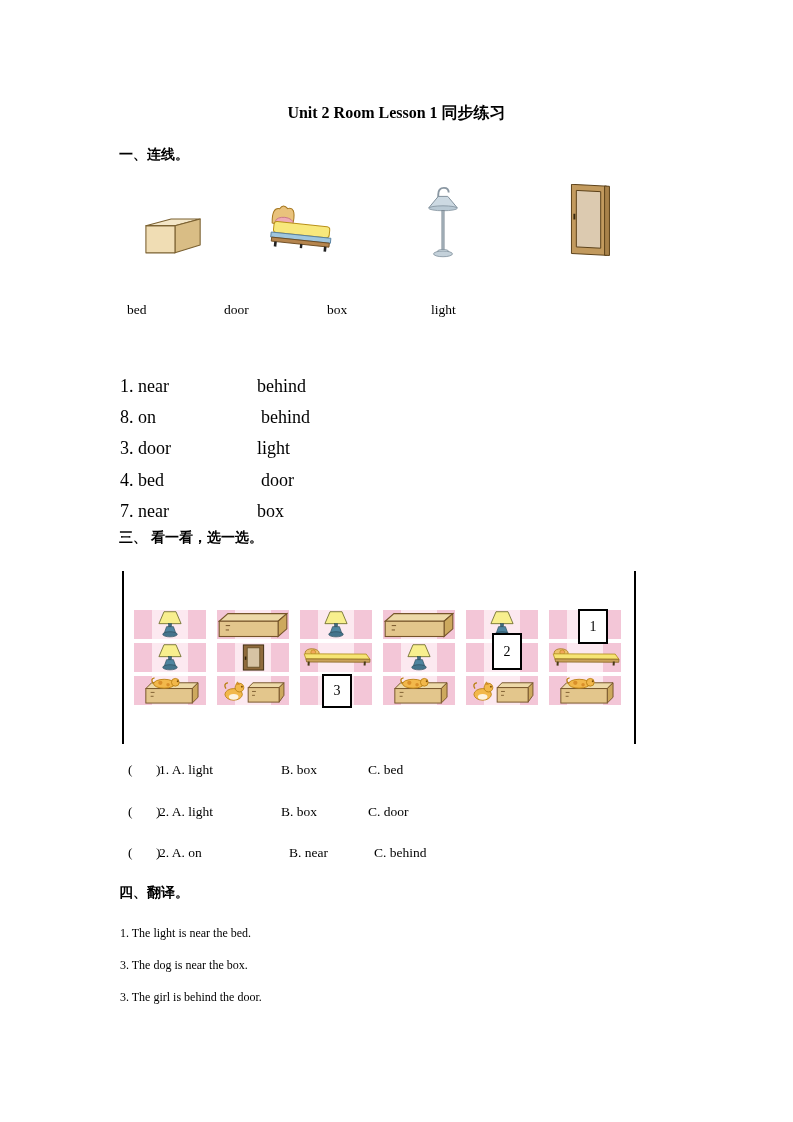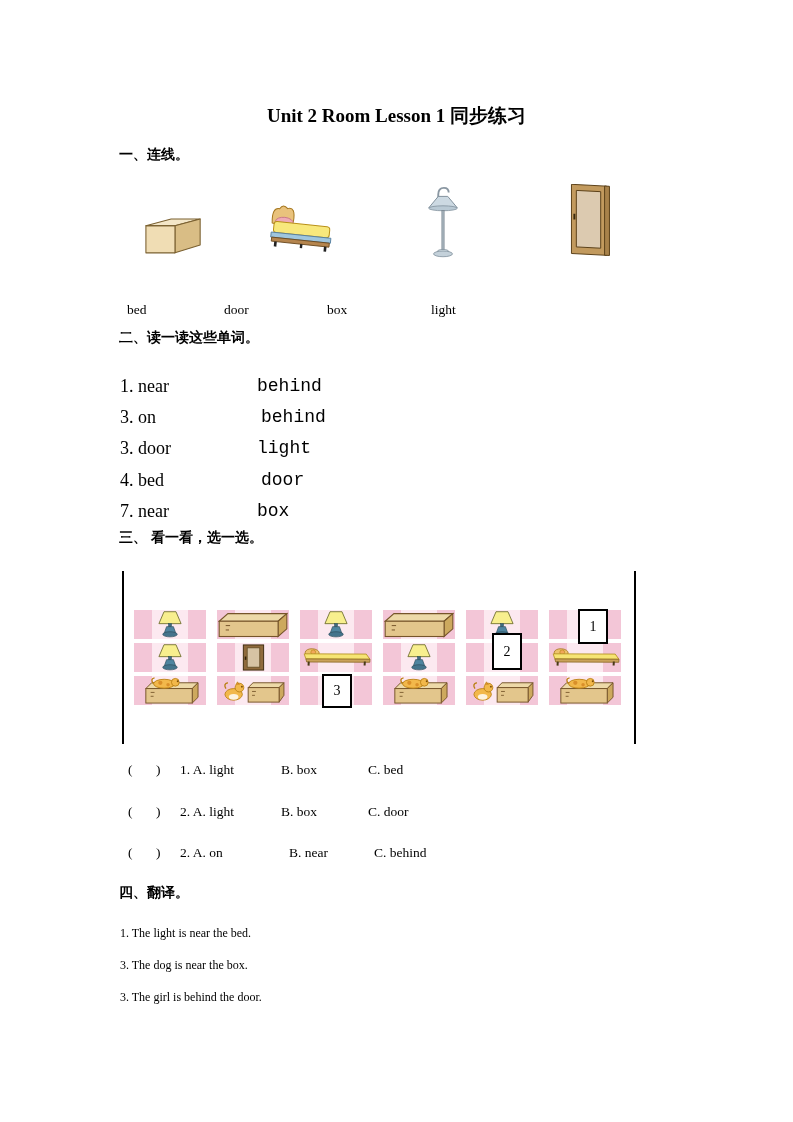--- a/index.html
+++ b/index.html
@@ -3,37 +3,37 @@
 <meta charset="utf-8">
 <style>
   html,body{margin:0;padding:0;background:#888;}
   .page{
     position:relative;width:793px;height:1122px;margin:0 auto;
     background:#fff;color:#000;overflow:hidden;
     font-family:"Liberation Serif",serif;
   }
   .title{
     position:absolute;top:103px;left:0;width:100%;text-align:center;
-    font-size:19px;font-weight:bold;
+    font-size:16px;font-weight:bold;
   }
   .heading{
     position:absolute;left:119px;font-weight:bold;font-size:14px;
     font-family:"Liberation Sans",sans-serif;white-space:pre;
   }
   #h1{top:146px}
   #h2{top:329px}
   #h3{top:529px}
   #h4{top:884px}
 
   .img-abs{position:absolute;}
   .word{position:absolute;top:302px;font-size:13.5px;text-align:center;}
 
   .s2-row{position:absolute;left:0;width:100%;height:20px;font-size:18px;}
   .s2-left{position:absolute;left:120px;}
-  .s2-right{position:absolute;left:257px;font-family:Liberation Mono, monospace;}
+  .s2-right{position:absolute;left:257px;}
 
   .vrule{position:absolute;top:571px;width:2px;height:173px;background:#000;}
   .vrule.left{left:122px}
   .vrule.right{left:634px}
 
   .choice-grid{
     position:absolute;left:134px;top:610px;
     display:grid;grid-template-columns:repeat(6,72px);
     grid-auto-rows:29px;column-gap:11px;row-gap:4px;
   }
@@ -51,21 +51,21 @@
     display:flex;align-items:center;justify-content:center;font-size:14px;
   }
   #nb1{left:578px;top:609px;width:26px;height:31px}
   #nb2{left:492px;top:633px;width:26px;height:33px}
   #nb3{left:322px;top:674px;width:26px;height:30px}
 
   .mc-row{position:absolute;left:0;width:100%;height:20px;font-size:13.5px;}
   .mc-row span{position:absolute;white-space:pre;}
   .br-open{left:128px}
   .br-close{left:156px}
-  .stem{left:180px}
+  .stem{left:159px}
   .opt-b{left:281px}
   .opt-c{left:368px}
   .mc-row.row3 .opt-b{left:289px}
   .mc-row.row3 .opt-c{left:374px}
 
   .sentence{position:absolute;left:120px;font-size:12px;}
 </style>
 </head>
 <body>
 
@@ -188,28 +188,27 @@
     </svg>
   <svg class="img-abs" style="left:564px;top:184px" width="50" height="76">
       <use href="#sym-door-big"></use>
     </svg>
 
   <span class="word" style="left:127px">bed</span>
   <span class="word" style="left:224px">door</span>
   <span class="word" style="left:327px">box</span>
   <span class="word" style="left:431px">light</span>
 
-  <div class="heading" id="h2">二、读一读这些单词。</div>
 
   <div class="s2-row" style="top:376px">
     <span class="s2-left">1. near</span>
     <span class="s2-right">behind</span>
   </div>
   <div class="s2-row" style="top:407px">
-    <span class="s2-left">3. on</span>
+    <span class="s2-left">8. on</span>
     <span class="s2-right" style="left:261px">behind</span>
   </div>
   <div class="s2-row" style="top:438px">
     <span class="s2-left">3. door</span>
     <span class="s2-right">light</span>
   </div>
   <div class="s2-row" style="top:470px">
     <span class="s2-left">4. bed</span>
     <span class="s2-right" style="left:261px">door</span>
   </div>

